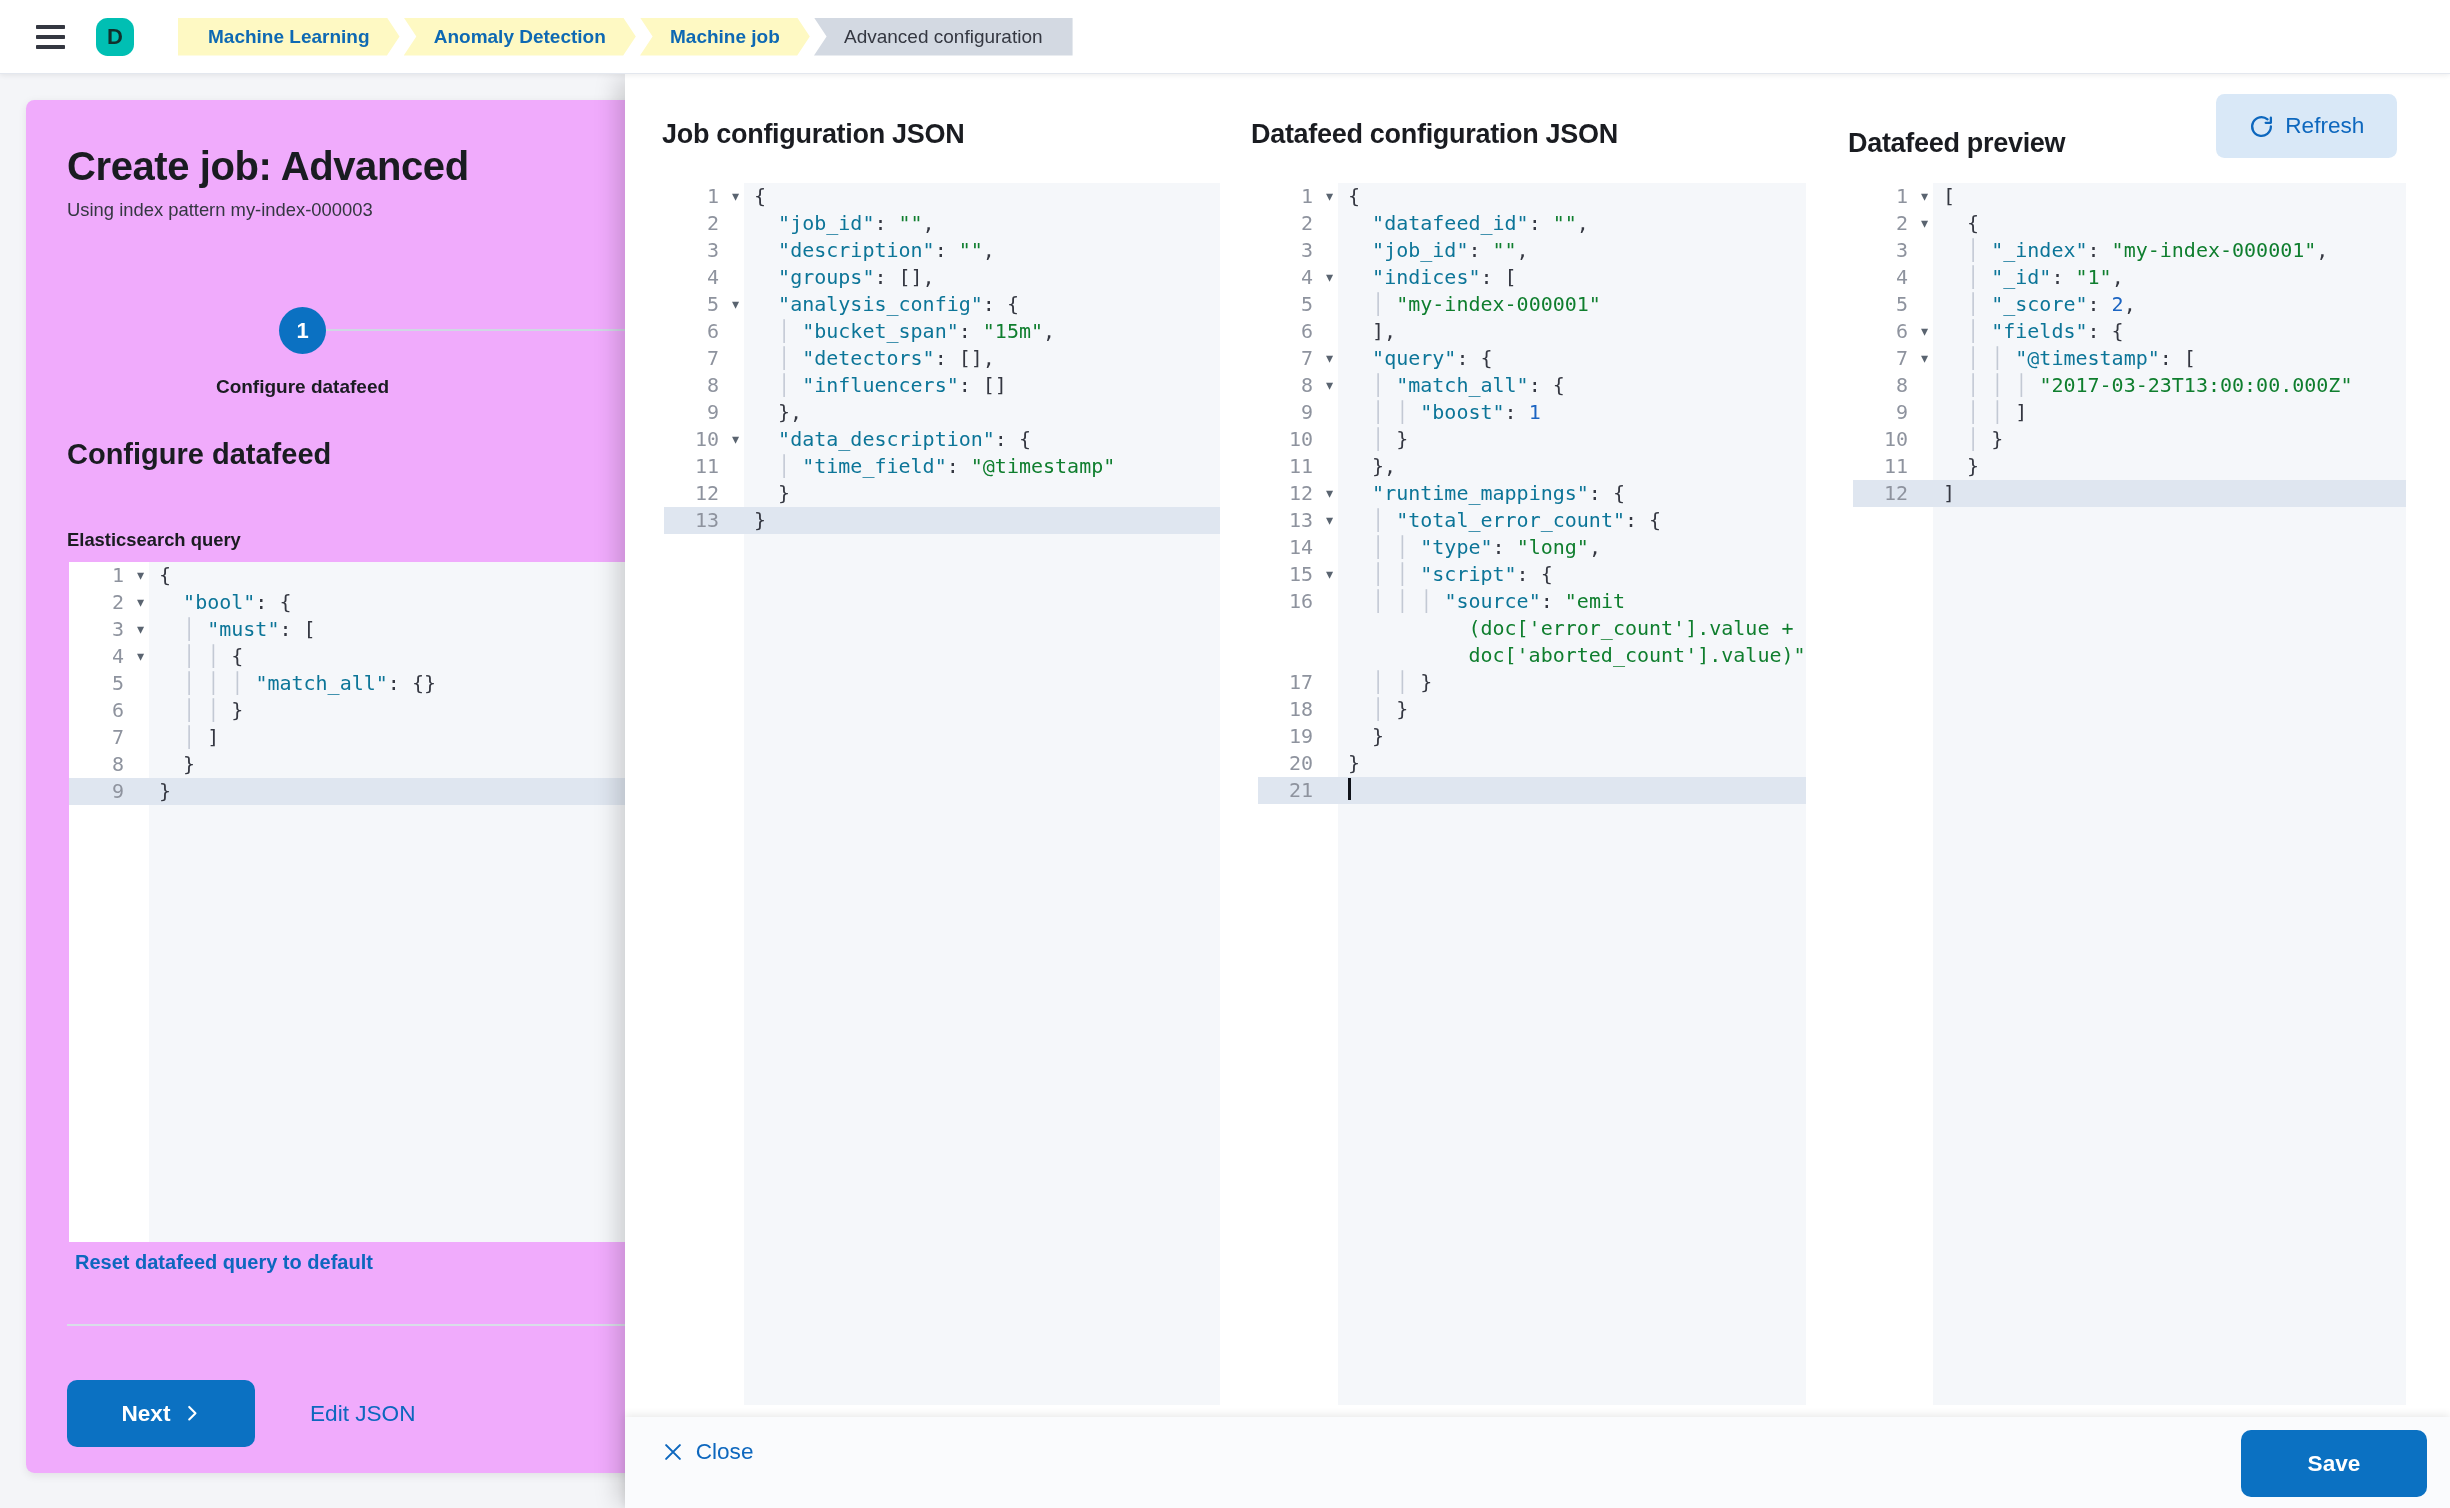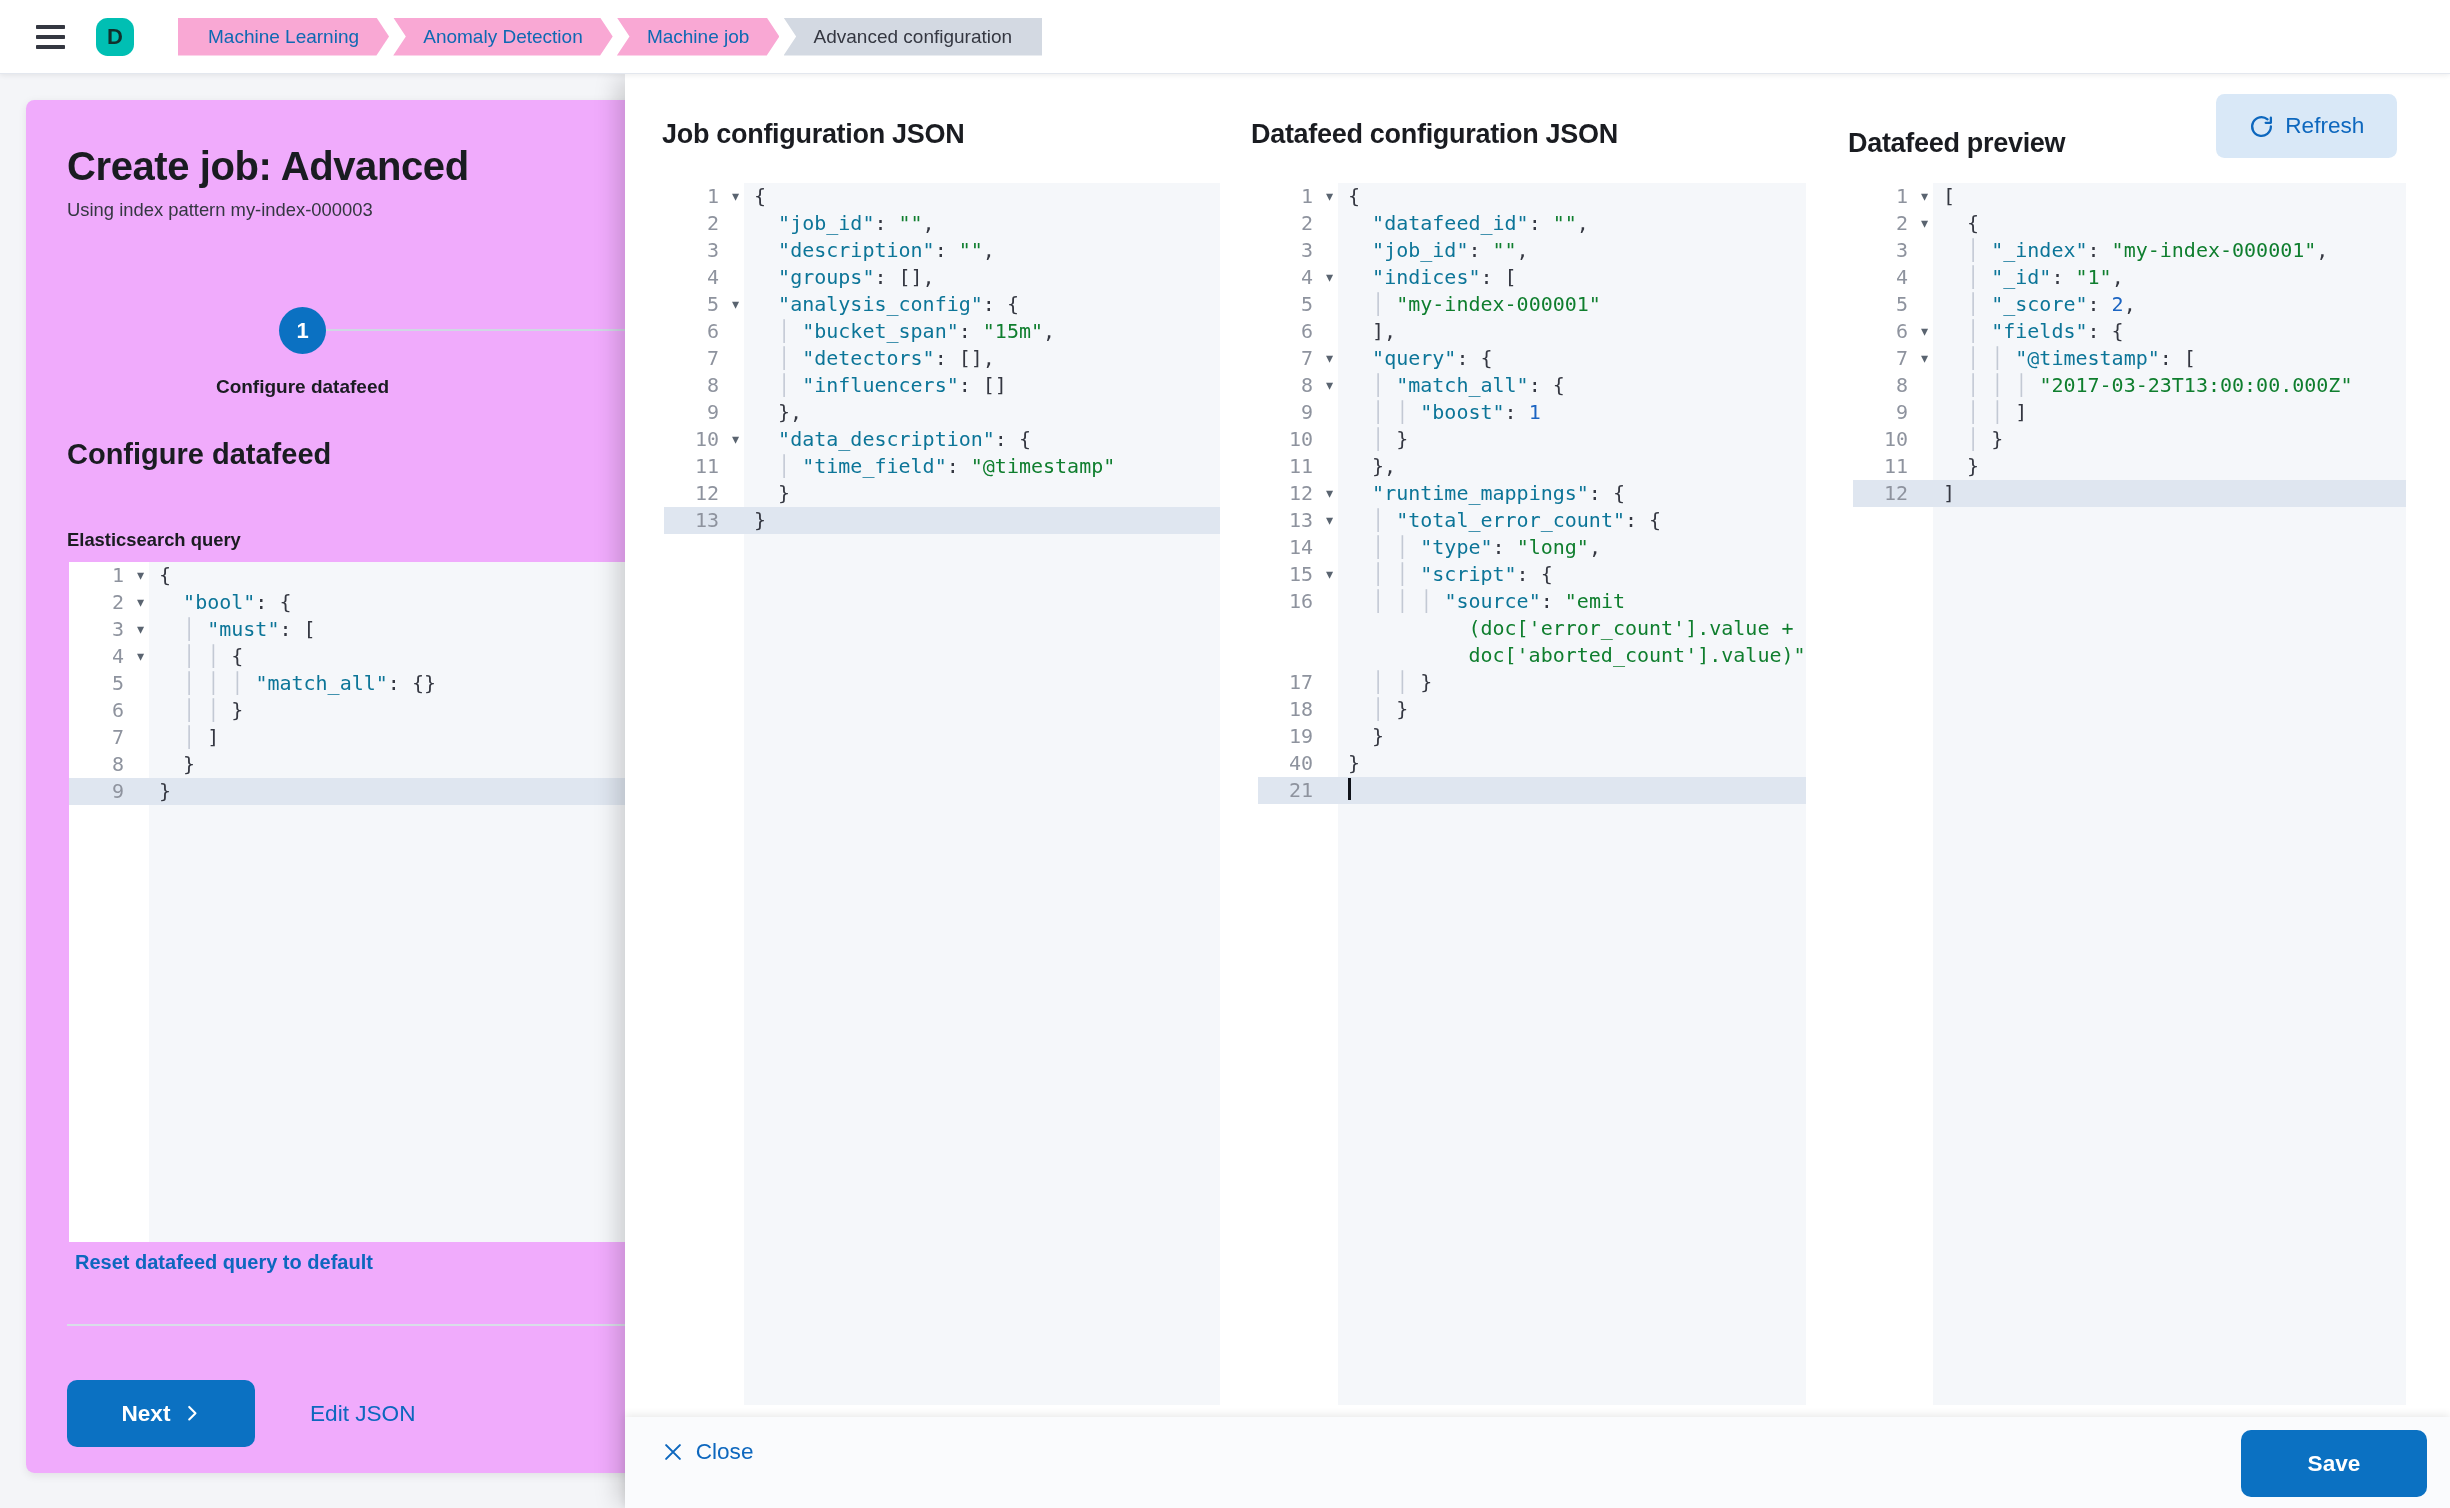--- a/index.html
+++ b/index.html
@@ -11,21 +11,21 @@
   .topbar { position:absolute; left:0; top:0; width:2450px; height:74px; background:#fff;
             border-bottom:0.8px solid #e3e7ee; box-shadow:0 1.7px 5px rgba(0,0,0,.07); z-index:30;
             display:flex; align-items:center; }
   .hamburger { position:absolute; left:36px; top:25px; width:28.5px; height:25px; cursor:pointer; }
   .hamburger i { display:block; width:28.5px; height:3.8px; background:#343741; border-radius:0.8px; margin-bottom:6.3px; }
   .avatar { position:absolute; left:96px; top:17.6px; width:38px; height:38px; border-radius:11.7px;
             background:#00bfb3; display:flex; align-items:center; justify-content:center;
             font-size:22px; font-weight:700; color:#11302c; cursor:pointer; }
   .crumbs { position:absolute; left:178px; top:17.6px; display:flex; gap:4.2px; }
   .chip { height:38px; line-height:38px; padding:0 30px; font-size:19px; font-weight:500; white-space:nowrap; }
-  .chip.blue { background:#f9a8d4; color:#0e69b3; cursor:pointer; }
+  .chip.blue { background:#fef9c3; color:#0e69b3; cursor:pointer;font-weight:bold; }
   .chip.first { clip-path:polygon(0 0,calc(100% - 12.6px) 0,100% 50%,calc(100% - 12.6px) 100%,0 100%); }
   .chip.mid   { clip-path:polygon(0 0,calc(100% - 12.6px) 0,100% 50%,calc(100% - 12.6px) 100%,0 100%,12.6px 50%); }
   .chip.last  { background:#d3d9e2; color:#343741;
                 clip-path:polygon(0 0,100% 0,100% 100%,0 100%,12.6px 50%); }
 
   
   .card { position:absolute; left:26px; top:100px; width:653px; height:1373px; background:#f0abfc;
           border-radius:8.4px; box-shadow:0 2.5px 8.4px rgba(0,0,0,.08); z-index:1; }
   .card h1 { position:absolute; left:41px; top:44px; font-size:40px; font-weight:800; letter-spacing:-0.4px; }
   .card .subtitle { position:absolute; left:41px; top:99px; font-size:18.4px; color:#343741; }
@@ -316,21 +316,21 @@
         </div>
         <div class="row">
           <span class="ln"><span>18</span></span>
           <span class="code">  <span class="ig">│ </span>}</span>
         </div>
         <div class="row">
           <span class="ln"><span>19</span></span>
           <span class="code">  }</span>
         </div>
         <div class="row">
-          <span class="ln"><span>40</span></span>
+          <span class="ln"><span>20</span></span>
           <span class="code">}</span>
         </div>
         <div class="row active">
           <span class="ln"><span>21</span></span>
           <span class="code"><span class="cursor"></span></span>
         </div>
       </div>
     <div class="editor" id="ed-prev">
         <div class="cbg"></div>
         <div class="row">

